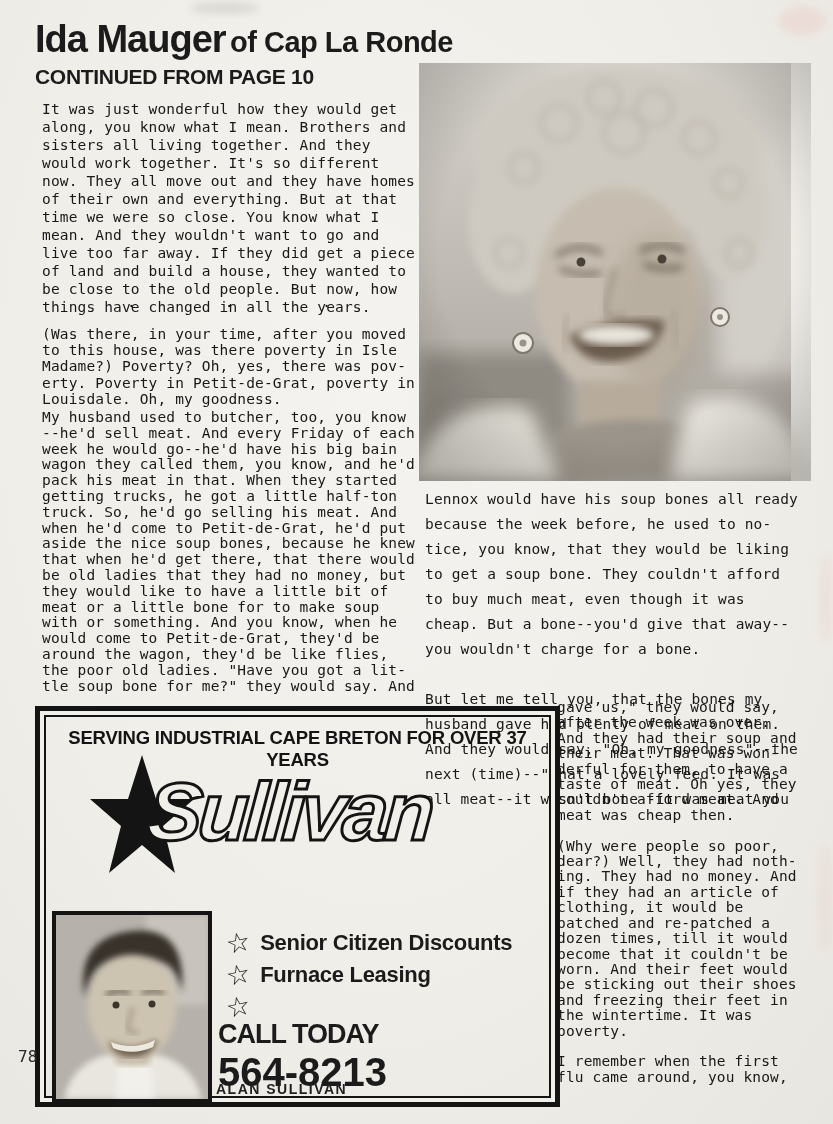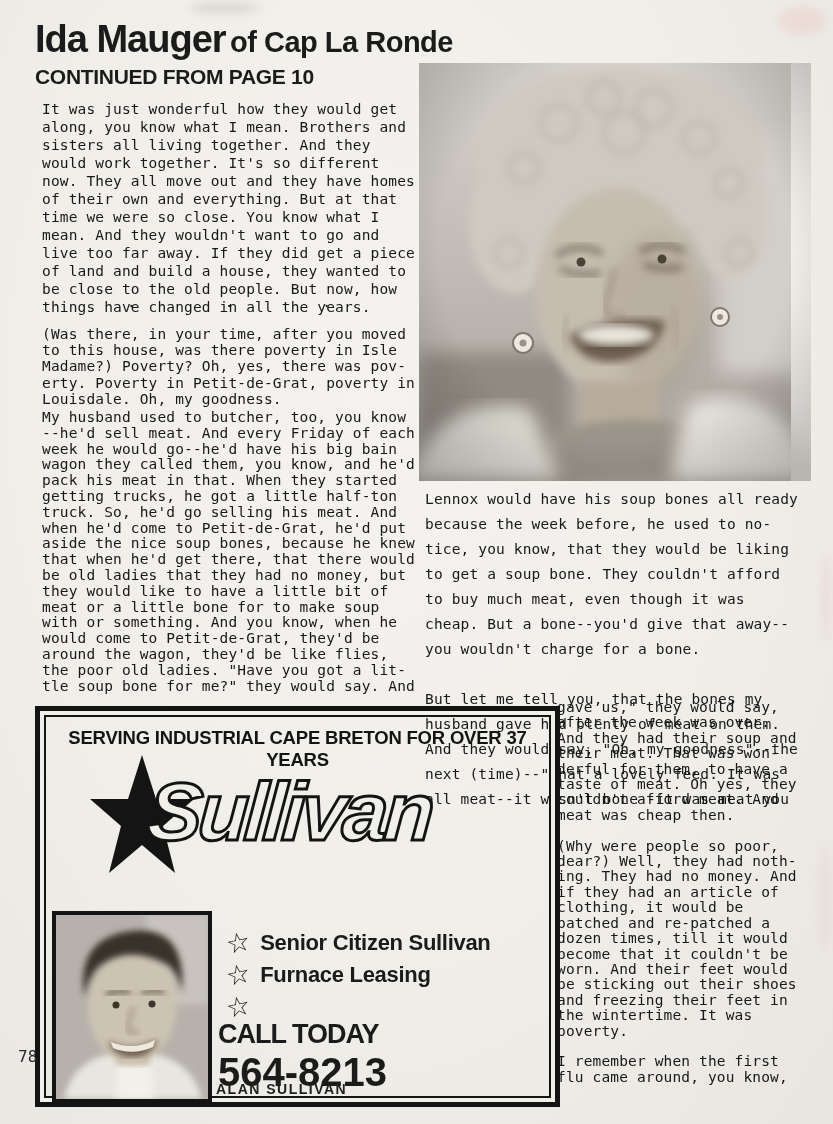--- a/index.html
+++ b/index.html
@@ -247,21 +247,21 @@
         <svg width="104" height="126" viewBox="0 0 104 126">
           <polygon points="52,0 66,44 104,44 73,71 85,118 52,90 19,118 31,71 0,44 38,44" fill="#141414"></polygon>
         </svg>
       </span>
       <span class="logo-word">Sullivan</span>
     </div>
 
     <div class="ad-bullets">
       <div class="bullet-row">
         <span class="bullet-star">☆</span>
-        <span class="bullet-label">Senior Citizen Sullivan</span>
+        <span class="bullet-label">Senior Citizen Discounts</span>
       </div>
       <div class="bullet-row">
         <span class="bullet-star">☆</span>
         <span class="bullet-label">Furnace Leasing</span>
       </div>
       <div class="bullet-row">
         <span class="bullet-star">☆</span>
       </div>
     </div>
 

